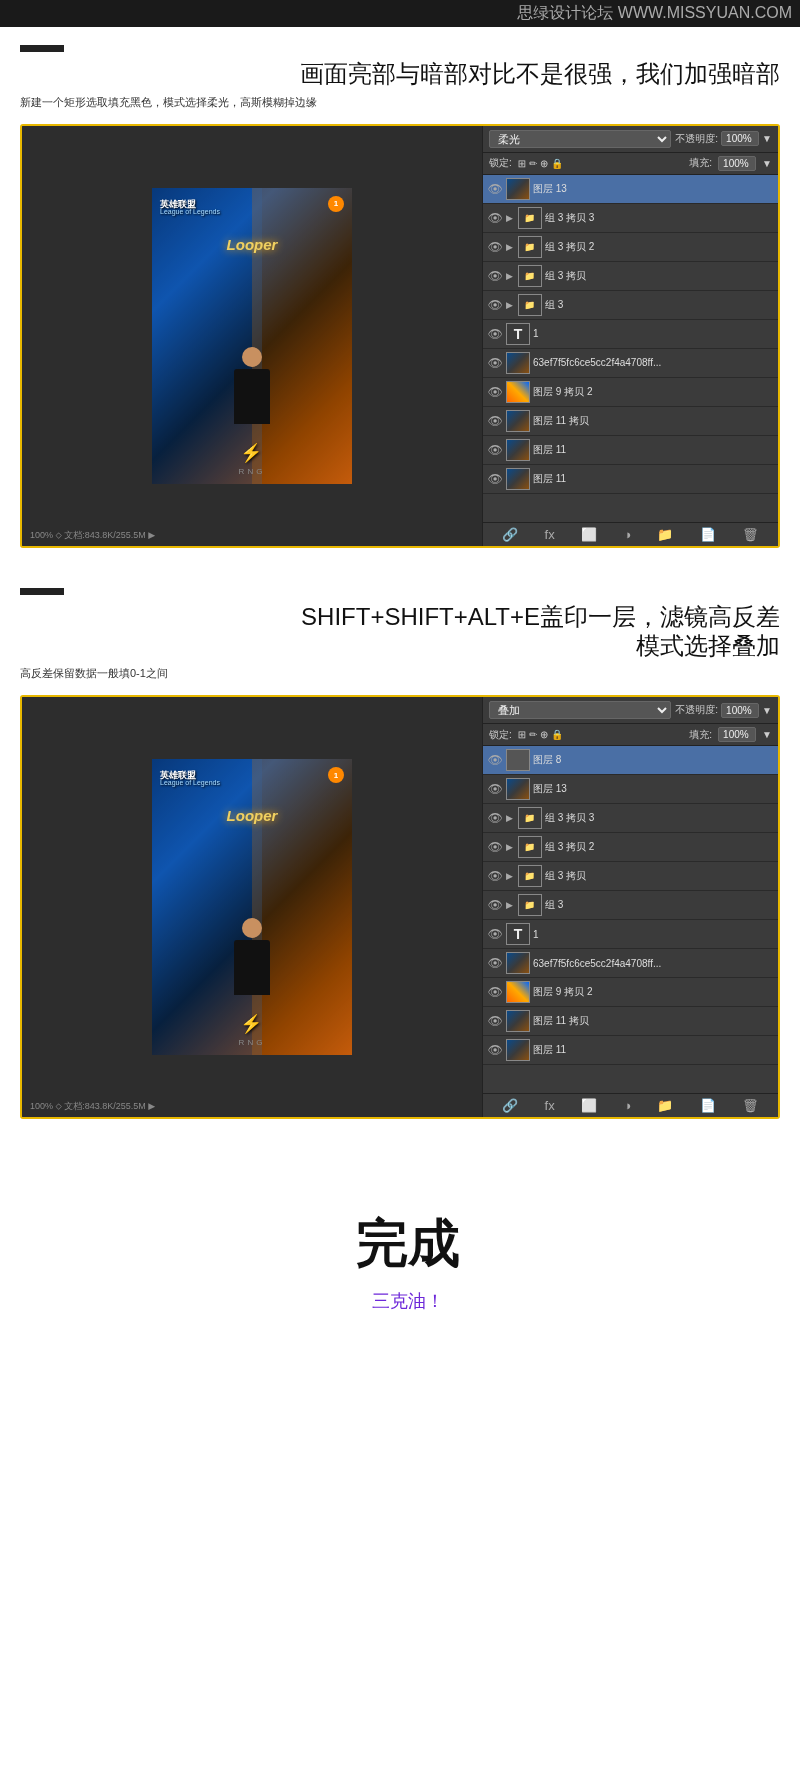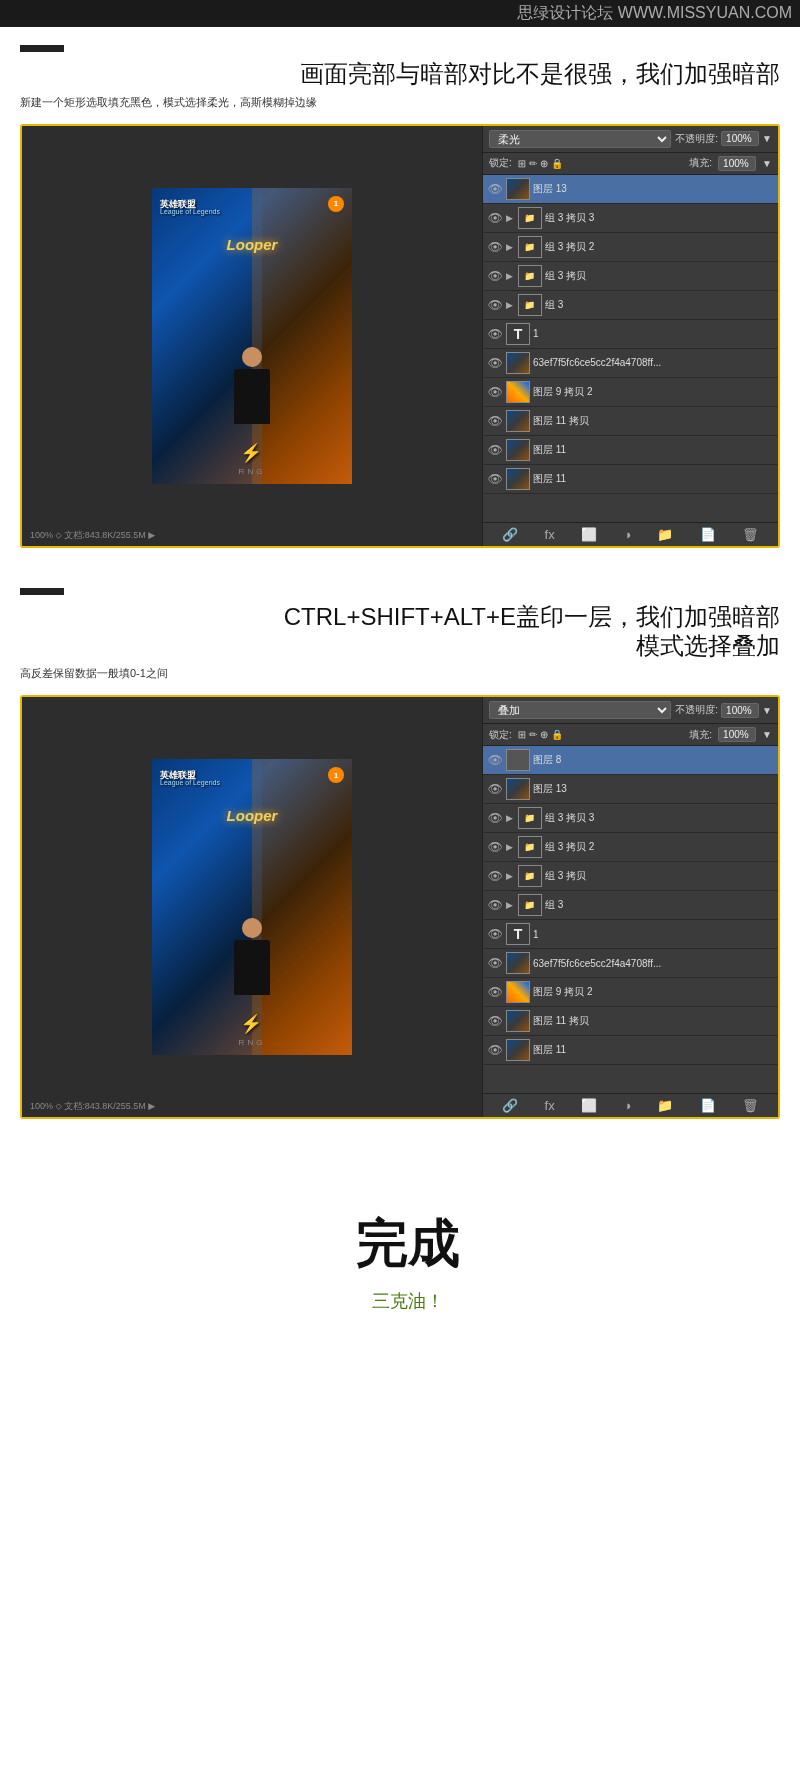--- a/index.html
+++ b/index.html
@@ -247,21 +247,21 @@
 
     .completion-title {
       font-size: 52px;
       font-weight: 900;
       color: #111;
       margin-bottom: 10px;
     }
 
     .completion-sub {
       font-size: 18px;
-      color: #4d7c0f;
+      color: #6d28d9;
       text-align: center;
     }
 
     .canvas-wrapper {
       position: relative;
       background: #1a1a1a;
       width: 200px;
       height: 296px;
       text-align: right;
     }
@@ -449,21 +449,21 @@
           <span class="layers-btn">📄</span>
           <span class="layers-btn">🗑</span>
         </div>
       </div>
     </div>
   </div>
 </div>
 
 <div class="section2">
   <div class="section-bar"></div>
-  <div class="section-title-large" style="white-space:pre-line;">CTRL+SHIFT+ALT+E盖印一层，我们加强暗部
+  <div class="section-title-large" style="white-space:pre-line;">SHIFT+SHIFT+ALT+E盖印一层，滤镜高反差
 模式选择叠加</div>
   <div class="section-subtitle">高反差保留数据一般填0-1之间</div>
 
   <div style="margin-top:14px"></div>
 
   <div class="ps-mockup">
     <div class="ps-body">
 
       <div class="ps-canvas-area">
         <div class="canvas-wrapper">

